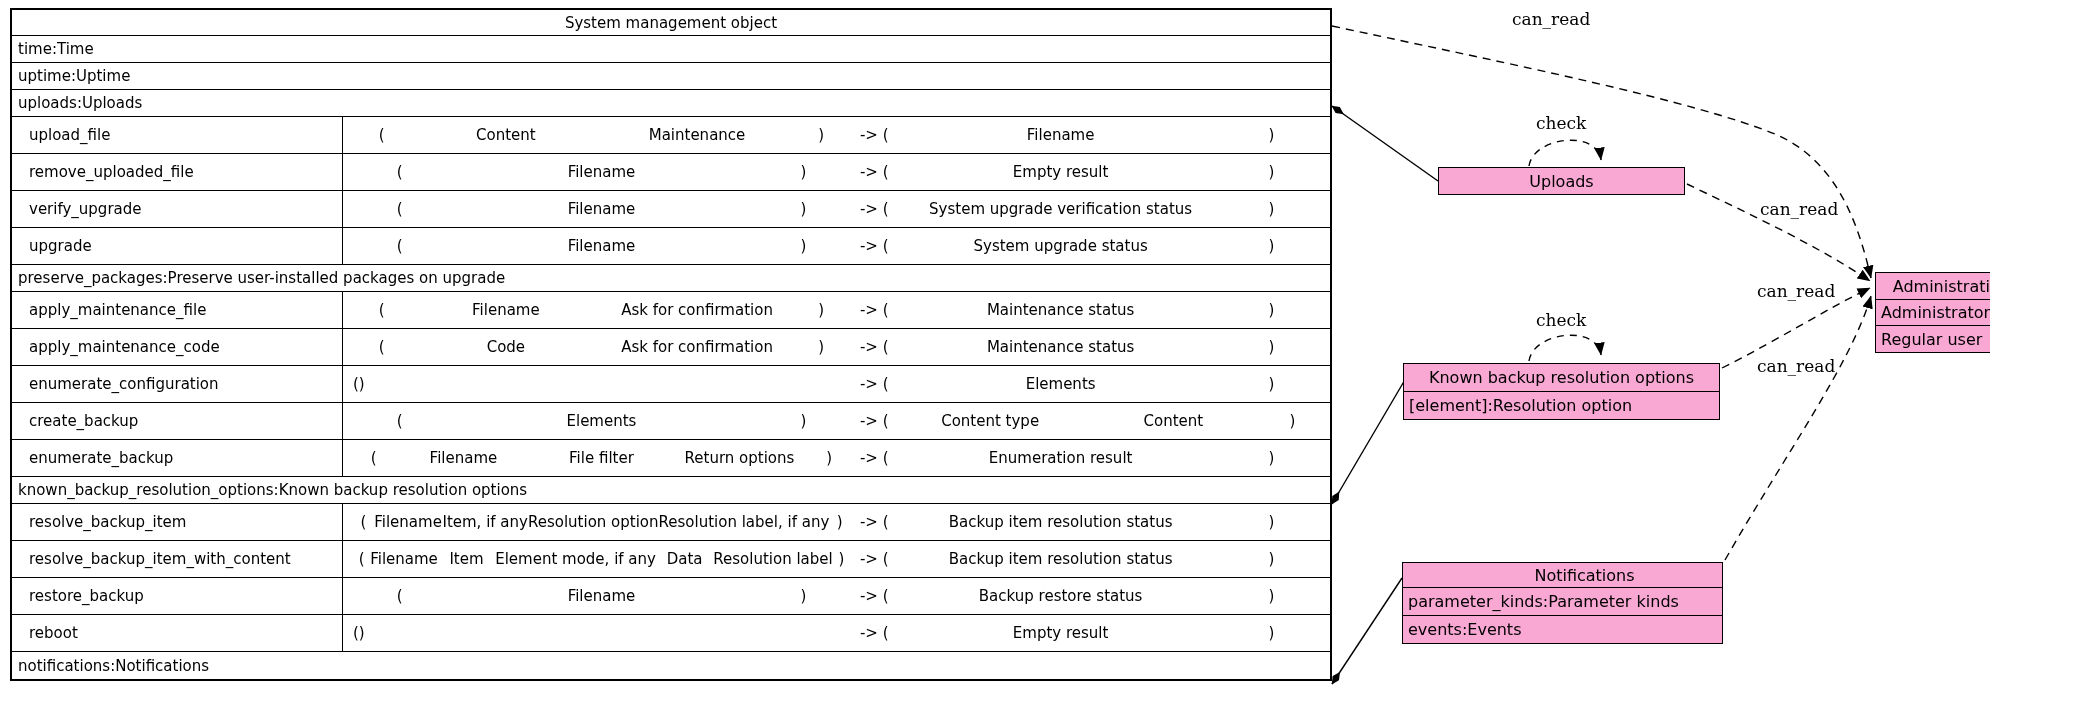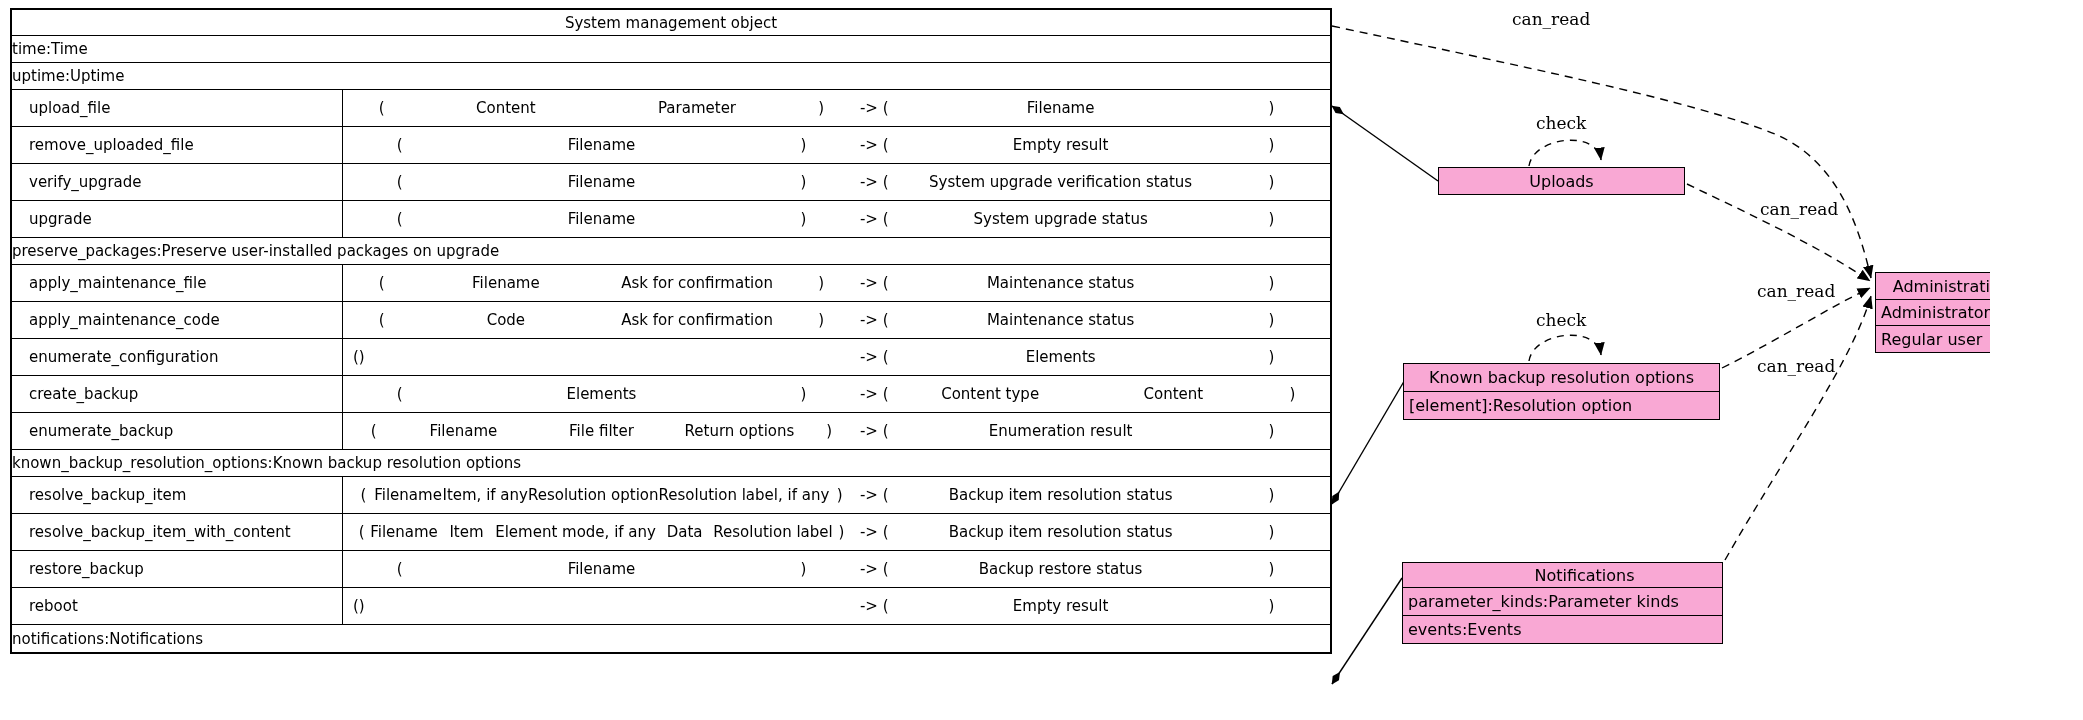--- a/index.html
+++ b/index.html
@@ -6,21 +6,21 @@
   #canvas{position:relative;width:1990px;height:720px;background:#ffffff;overflow:hidden;
           font-family:"DejaVu Sans",sans-serif;color:#000;}
   svg{position:absolute;left:0;top:0;}
 
   
   .main-table{position:absolute;left:10px;top:8px;width:1322px;border:2px solid #000;
               background:#fff;box-sizing:border-box;display:flex;flex-direction:column;}
   .row{display:flex;align-items:stretch;border-bottom:1px solid #000;box-sizing:border-box;background:#fff;}
   .row:last-child{border-bottom:none;}
   .row.title{height:26px;justify-content:center;align-items:center;font-size:15px;}
-  .row.attr{height:27px;align-items:center;padding-left:0;font-size:15px;}
+  .row.attr{height:27px;align-items:center;padding-left:6px;font-size:15px;}
   .row.method{height:37px;}
   .mname{flex:0 0 331px;border-right:1px solid #000;display:flex;align-items:center;
          padding-left:17px;font-size:15px;box-sizing:border-box;white-space:nowrap;}
   .sig{flex:1;display:flex;align-items:center;padding:0 10px;font-size:15px;min-width:0;}
   .sig-in{flex:1.12;display:flex;align-items:center;min-width:0;}
   .sig-out{flex:0.95;display:flex;align-items:center;min-width:0;}
   .tok{flex:1;text-align:center;white-space:nowrap;}
   .tok.paren{flex:0.3;}
   .tok.empty{flex:0.3;text-align:left;}
   .tok.arrow{flex:0 0 auto;padding:0 10px;}
@@ -61,28 +61,29 @@
 
     <path d="M 1529 166 C 1533 137 1597 129 1601 160" stroke="#000" stroke-width="1.4" fill="none" stroke-dasharray="7 6" marker-end="url(#mArrow)"></path>
     <path d="M 1529 361 C 1533 332 1597 324 1601 355" stroke="#000" stroke-width="1.4" fill="none" stroke-dasharray="7 6" marker-end="url(#mArrow)"></path>
   </svg>
 
   <div class="main-table">
     <div class="row title">System management object</div>
 
     <div class="row attr">time:Time</div>
     <div class="row attr">uptime:Uptime</div>
+    <div class="row attr">uploads:Uploads</div>
 
     <div class="row method">
       <div class="mname">upload_file</div>
       <div class="sig">
           <span class="sig-in">
             <span class="tok paren">(</span>
             <span class="tok">Content</span>
-            <span class="tok">Parameter</span>
+            <span class="tok">Maintenance</span>
             <span class="tok paren">)</span>
           </span>
           <span class="tok arrow">-&gt; (</span>
           <span class="sig-out">
             <span class="tok">Filename</span>
             <span class="tok paren">)</span>
           </span>
         </div>
     </div>
     <div class="row method">

